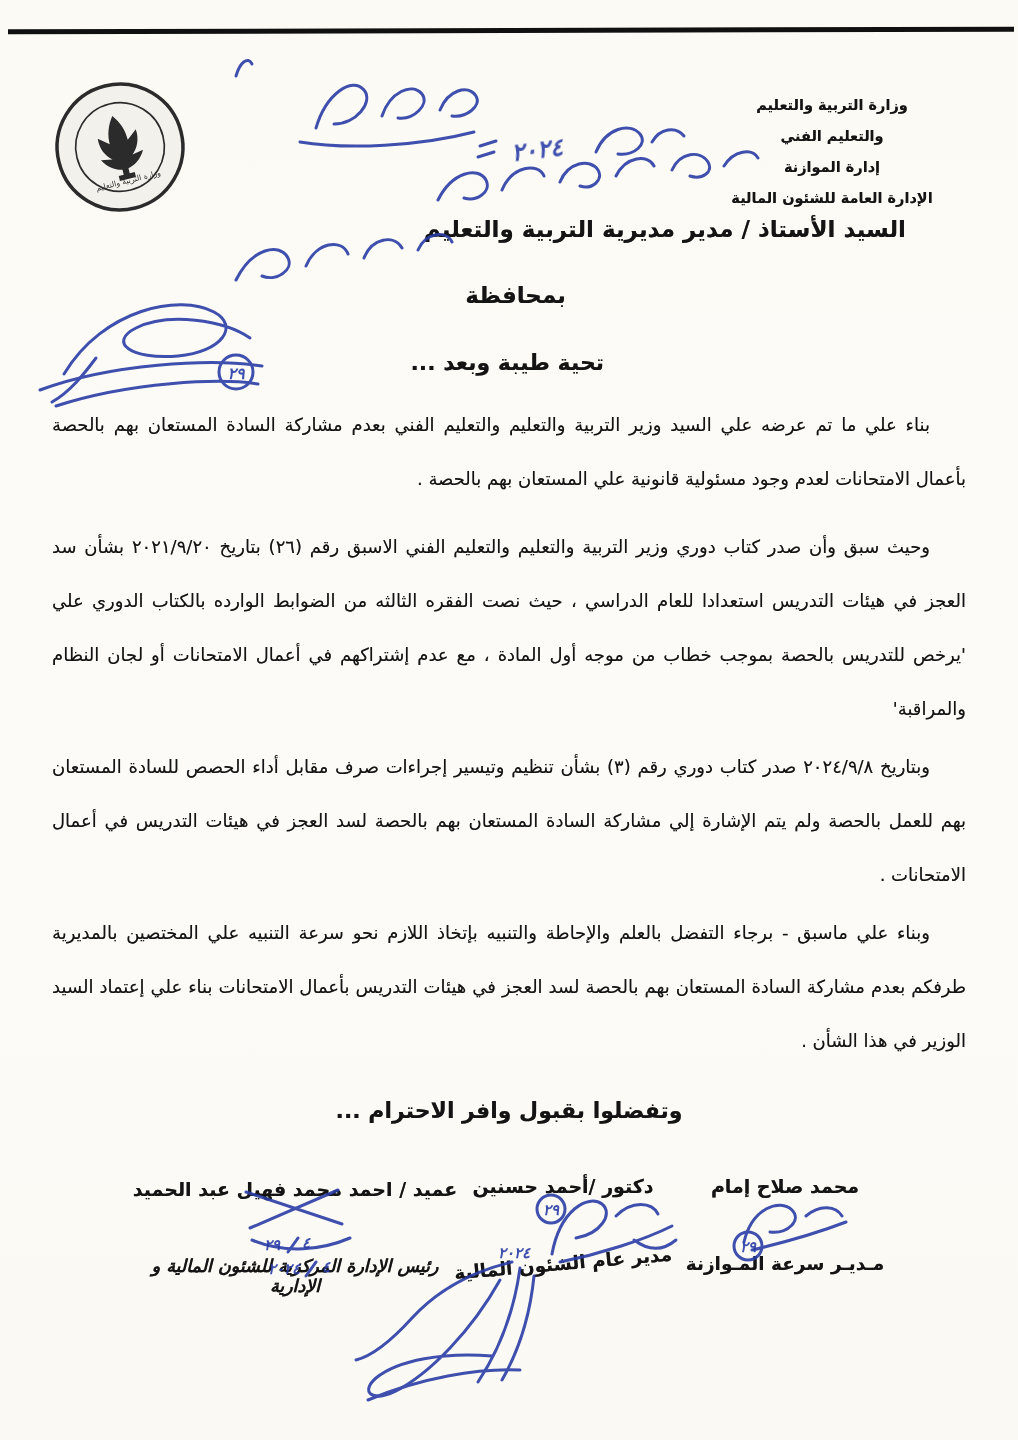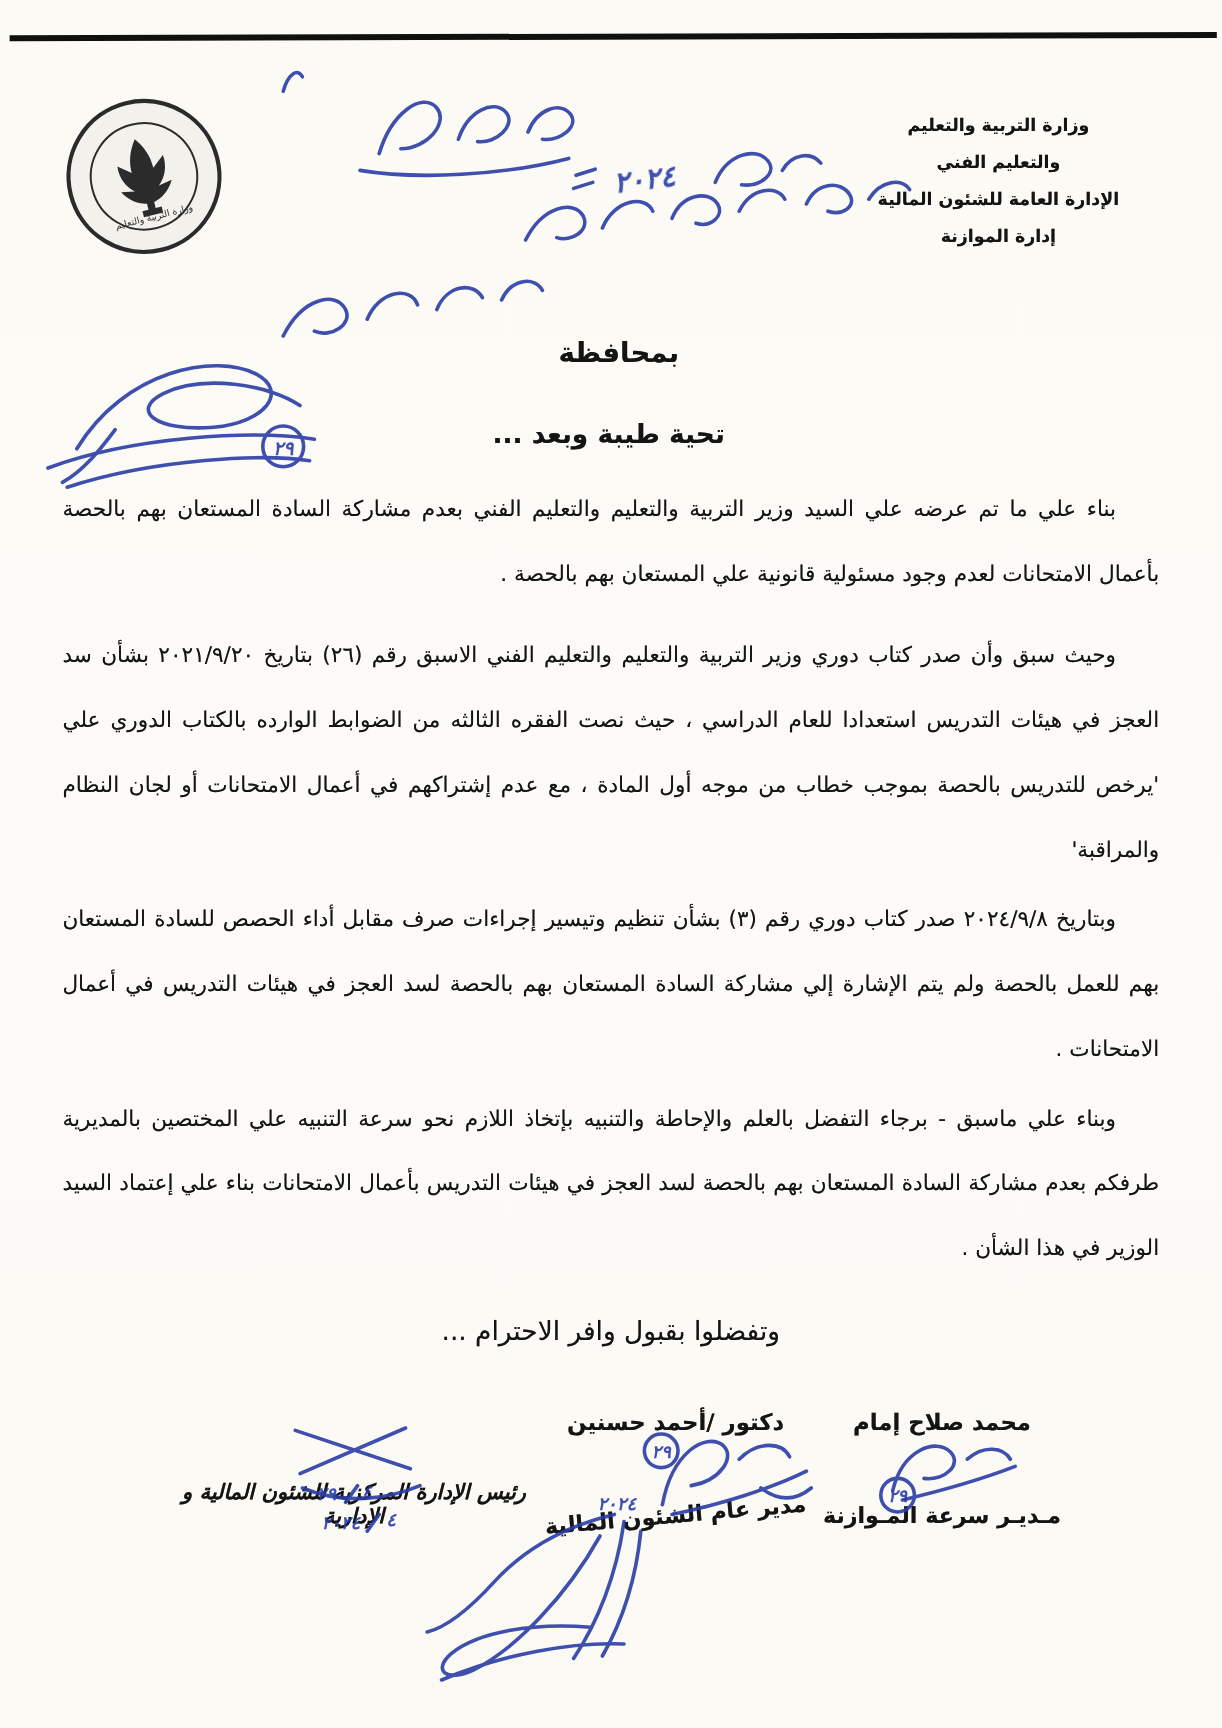--- a/index.html
+++ b/index.html
@@ -48,21 +48,21 @@
     font-size:18px;font-weight:400;line-height:54px;
     text-align:justify;direction:rtl;text-indent:36px;
     text-shadow:0 0 .5px rgba(0,0,0,.45);
   }
   .p1{top:398px}
   .p2{top:520px}
   .p3{top:740px}
   .p4{top:906px}
   .closing{
     position:absolute;top:1098px;left:0;right:0;text-align:center;
-    font-size:22px;font-weight:400;text-shadow:0 0 .5px rgba(0,0,0,.5);
+    font-size:22px;font-weight:700;text-shadow:0 0 .5px rgba(0,0,0,.5);
   }
   .sig{position:absolute;text-align:center;font-weight:700;direction:rtl;}
   .sig-r{top:1175px;left:650px;width:270px;}
   .sig-m{top:1175px;left:428px;width:270px;}
   .sig-l{top:1178px;left:130px;width:330px;}
   .sig-name{font-size:19px;text-shadow:0 0 .5px rgba(0,0,0,.5);}
   .sig-title{font-size:18.5px;margin-top:56px;text-shadow:0 0 .5px rgba(0,0,0,.5);}
   .sig-m .sig-title{transform:rotate(-5deg);}
   .sig-l .sig-title{font-size:17.5px;font-style:italic;}
   .ink{
@@ -86,43 +86,45 @@
       <defs>
         <path id="sealring" d="M65 65 m-52 0 a52 52 0 1 1 104 0 a52 52 0 1 1 -104 0"></path>
       </defs>
       <text font-size="8" letter-spacing="1.2" fill="#1c1c1c"><textPath href="#sealring">MINISTRY OF EDUCATION AND TECHNICAL EDUCATION •</textPath></text>
       <text x="65" y="101" font-size="7.5" text-anchor="middle" fill="#1c1c1c">وزارة التربية والتعليم</text>
     </svg>
   </div>
 
   <div class="ministry">
     <div>وزارة التربية والتعليم والتعليم الفني</div>
+    <div>إدارة الموازنة</div>
     <div>الإدارة العامة للشئون المالية</div>
-    <div>إدارة الموازنة</div>
   </div>
 
+  <div class="recipient">السيد الأستاذ / مدير مديرية التربية والتعليم</div>
   <div class="governorate">بمحافظة</div>
   <div class="salutation">تحية طيبة وبعد ...</div>
 
   <p class="para p1">بناء علي ما تم عرضه علي السيد وزير التربية والتعليم والتعليم الفني بعدم مشاركة السادة المستعان بهم بالحصة بأعمال الامتحانات لعدم وجود مسئولية قانونية علي المستعان بهم بالحصة .</p>
   <p class="para p2">وحيث سبق وأن صدر كتاب دوري وزير التربية والتعليم والتعليم الفني الاسبق رقم (٢٦) بتاريخ ٢٠٢١/٩/٢٠ بشأن سد العجز في هيئات التدريس استعدادا للعام الدراسي ، حيث نصت الفقره الثالثه من الضوابط الوارده بالكتاب الدوري علي 'يرخص للتدريس بالحصة بموجب خطاب من موجه أول المادة ، مع عدم إشتراكهم في أعمال الامتحانات أو لجان النظام والمراقبة'</p>
   <p class="para p3">وبتاريخ ٢٠٢٤/٩/٨ صدر كتاب دوري رقم (٣) بشأن تنظيم وتيسير إجراءات صرف مقابل أداء الحصص للسادة المستعان بهم للعمل بالحصة ولم يتم الإشارة إلي مشاركة السادة المستعان بهم بالحصة لسد العجز في هيئات التدريس في أعمال الامتحانات .</p>
   <p class="para p4">وبناء علي ماسبق - برجاء التفضل بالعلم والإحاطة والتنبيه بإتخاذ اللازم نحو سرعة التنبيه علي المختصين بالمديرية طرفكم بعدم مشاركة السادة المستعان بهم بالحصة لسد العجز في هيئات التدريس بأعمال الامتحانات بناء علي إعتماد السيد الوزير في هذا الشأن .</p>
 
   <div class="closing">وتفضلوا بقبول وافر الاحترام ...</div>
 
   <div class="sig sig-r">
     <div class="sig-name">محمد صلاح إمام</div>
     <div class="sig-title">مـديـر سرعة المـوازنة</div>
   </div>
   <div class="sig sig-m">
     <div class="sig-name">دكتور /أحمد حسنين</div>
     <div class="sig-title">مدير عام الشئون المالية</div>
   </div>
   <div class="sig sig-l">
+    <div class="sig-name">عميد / احمد محمد فهيل عبد الحميد</div>
     <div class="sig-title">رئيس الإدارة المركزية للشئون المالية و الإدارية</div>
   </div>
 
   <svg class="ink" viewBox="0 0 1018 1440">
     <g fill="none" stroke-width="3" stroke-linecap="round" stroke-linejoin="round" opacity="0.9" stroke="#2b3da6">
 
       <path d="M236 76 C240 62 248 56 252 64"></path>
       <path d="M316 128 C326 94 352 76 364 90 C374 102 356 124 334 124 M382 116 C390 92 412 82 422 94 C430 104 414 120 398 118 M440 110 C448 90 468 84 476 96 C482 106 466 118 452 116"></path>
       <path d="M300 142 C348 150 420 146 474 132"></path>
       <path d="M480 146 l16 -5 M478 157 l16 -5"></path>

